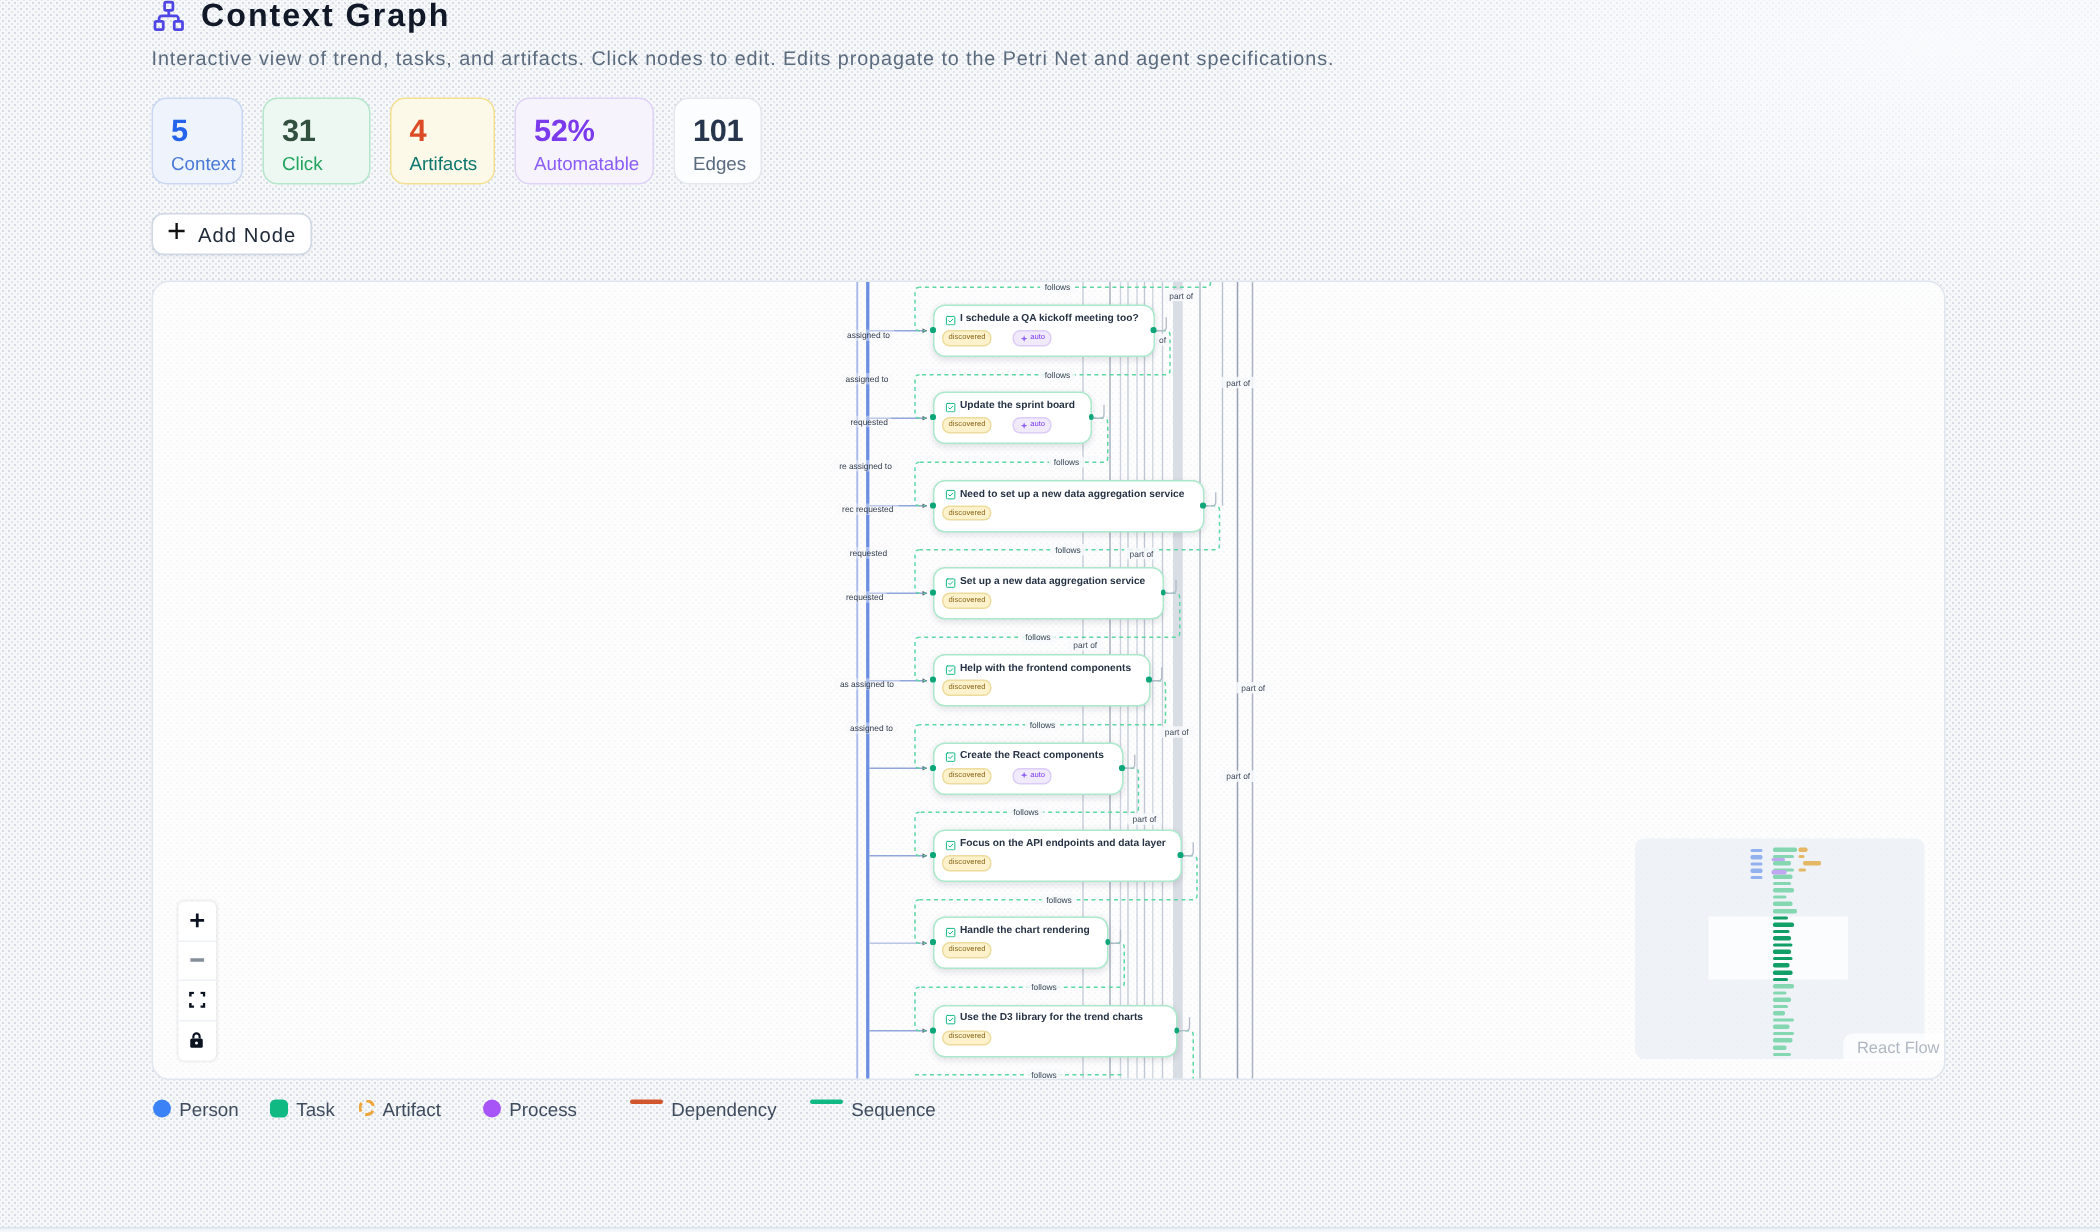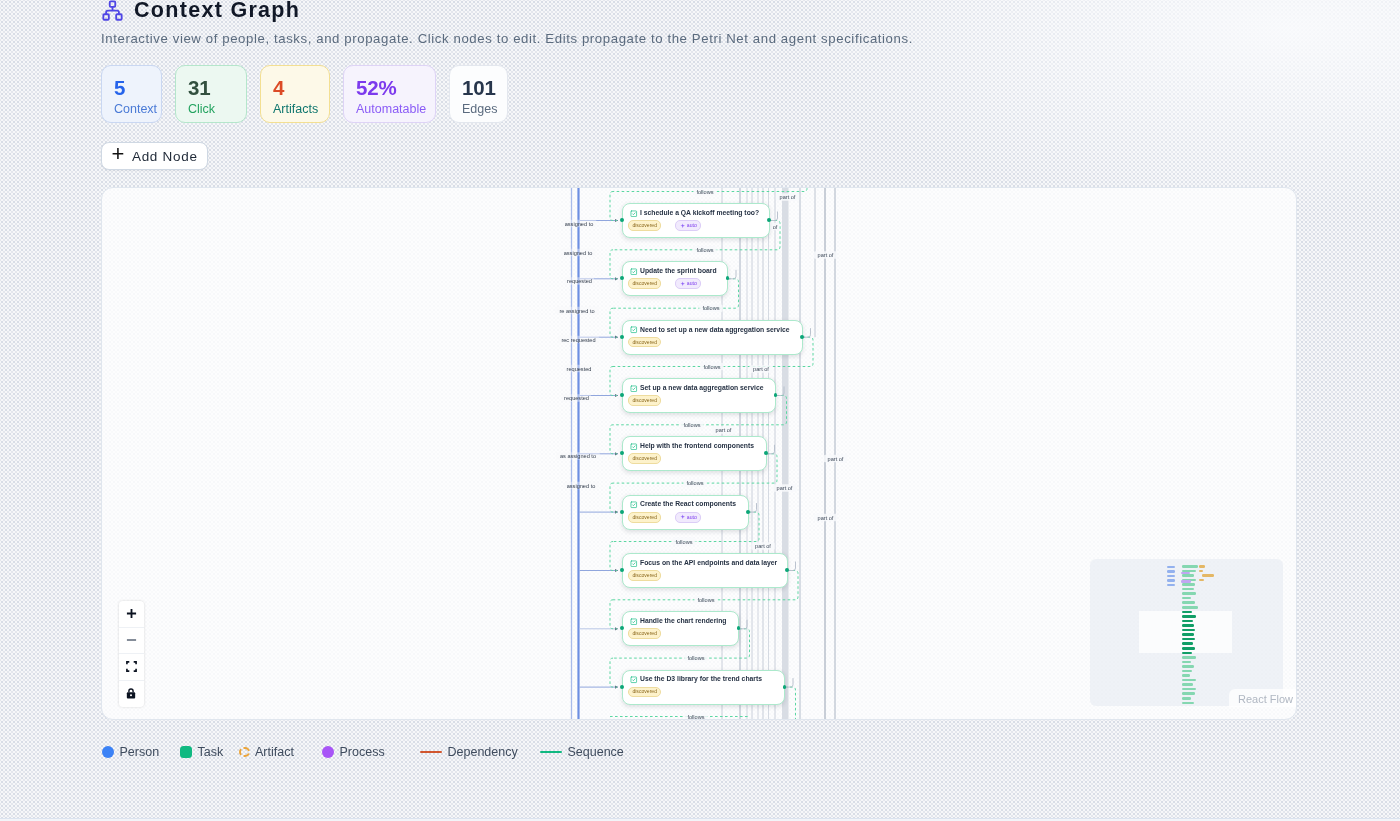--- a/index.html
+++ b/index.html
@@ -42,38 +42,38 @@
 .controls{position:absolute;left:17px;top:413px;width:24.5px;background:#fff;border-radius:4px;
  box-shadow:0 0 2px 1px rgba(0,0,0,.07)}
 .cbtn{width:24.5px;height:26.5px;display:flex;align-items:center;justify-content:center;border-bottom:1px solid #eef1f5;color:#0b1220}
 .cbtn:last-child{border-bottom:none}
 .minimap{position:absolute;left:988px;top:371px;width:193px;height:147px;background:rgba(231,235,242,.62);border-radius:6px;overflow:hidden}
 .minimap .vp{position:absolute;left:49px;top:51.8px;width:92.5px;height:42.6px;background:#fbfcfd}
 .minimap .bars i{position:absolute;height:2.7px;border-radius:1.2px}
 .attr{position:absolute;right:0;bottom:12px;background:rgba(255,255,255,.75);border-top-left-radius:6px;
  padding:4px 3px 2px 9px;font-size:11px;color:#b0b7c2}
 .legend{position:absolute;left:101px;top:733px;width:1196px;height:15px;font-size:12.5px;color:#3f4c5e}
-.legend .it{position:absolute;display:flex;align-items:center;gap:5.5px;white-space:nowrap;top:12px}
+.legend .it{position:absolute;display:flex;align-items:flex-start;gap:5.5px;white-space:nowrap;top:0}
 .dot{width:12px;height:12px;border-radius:50%}
 .sq{width:12px;height:12px;border-radius:3.5px;background:#10b981}
 .dash{width:10.5px;height:10.5px;border-radius:50%;border:2px dashed #eca53a}
 .ln{width:22px;height:2.6px;border-radius:2px}
 .bstrip{position:absolute;left:0;top:818px;width:1400px;height:3px;background:#f2f4f8;border-top:1px solid #dbe3ef}
 </style></head><body>
 <div class="wrap">
   <div class="hrow">
     <svg width="23" height="22" viewBox="0 0 24 24" fill="none" stroke="#4f46e5" stroke-width="2" style="margin-top:0">
       <rect x="9" y="1.5" width="6" height="6" rx="1"></rect>
       <rect x="2" y="15.5" width="6" height="6" rx="1"></rect>
       <rect x="16" y="15.5" width="6" height="6" rx="1"></rect>
       <path d="M12 7.5v4M5 15.5v-2a2 2 0 0 1 2-2h10a2 2 0 0 1 2 2v2"></path>
     </svg>
     <h1>Context Graph</h1>
   </div>
-  <div class="sub">Interactive view of people, tasks, and propagate. Click nodes to edit. Edits propagate to the Petri Net and agent specifications.</div>
+  <div class="sub">Interactive view of trend, tasks, and artifacts. Click nodes to edit. Edits propagate to the Petri Net and agent specifications.</div>
   <div class="stats">
     <div class="stat s1">
         <b>5</b>
         <span>Context</span>
       </div>
     <div class="stat s2">
         <b>31</b>
         <span>Click</span>
       </div>
     <div class="stat s3">

